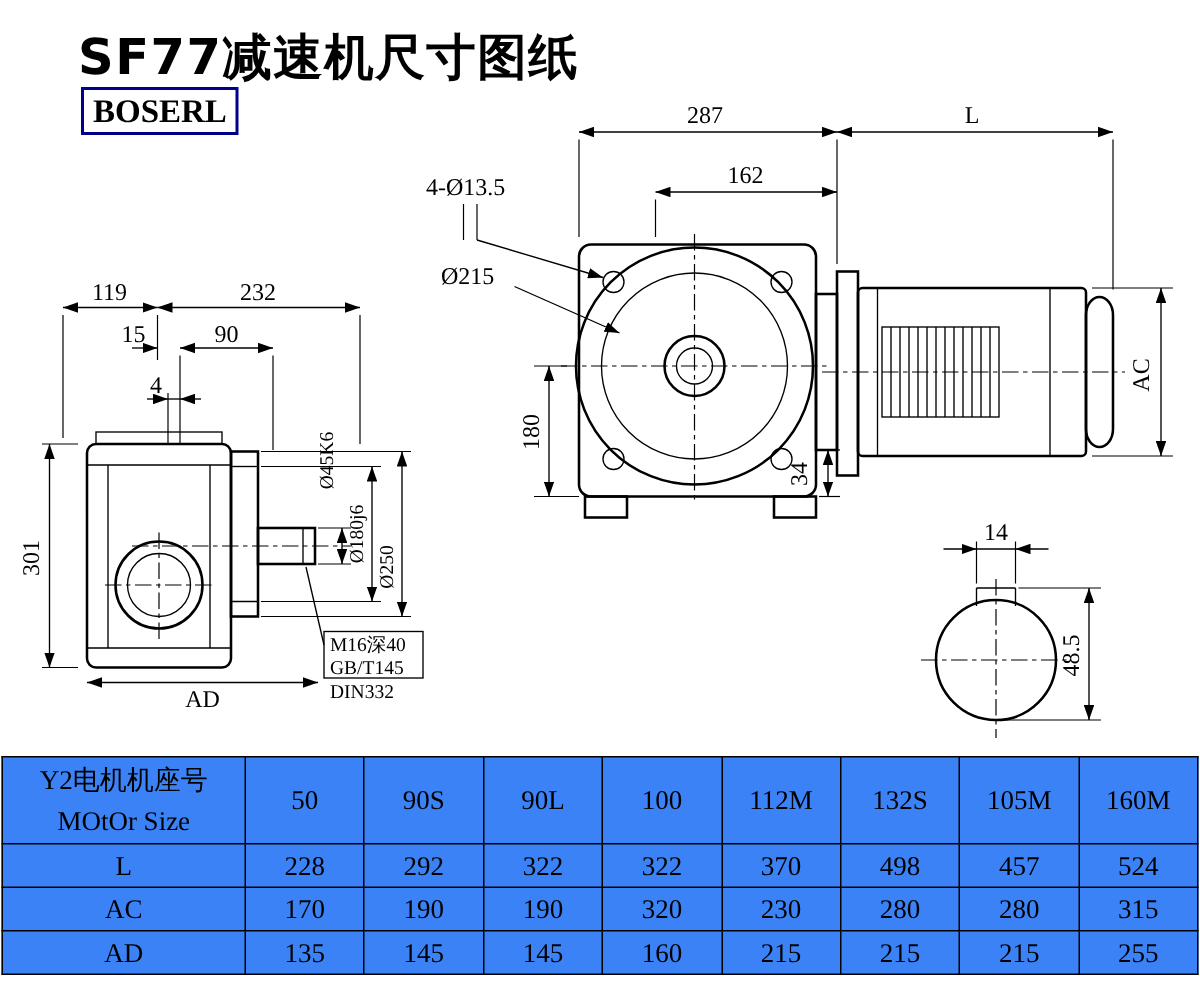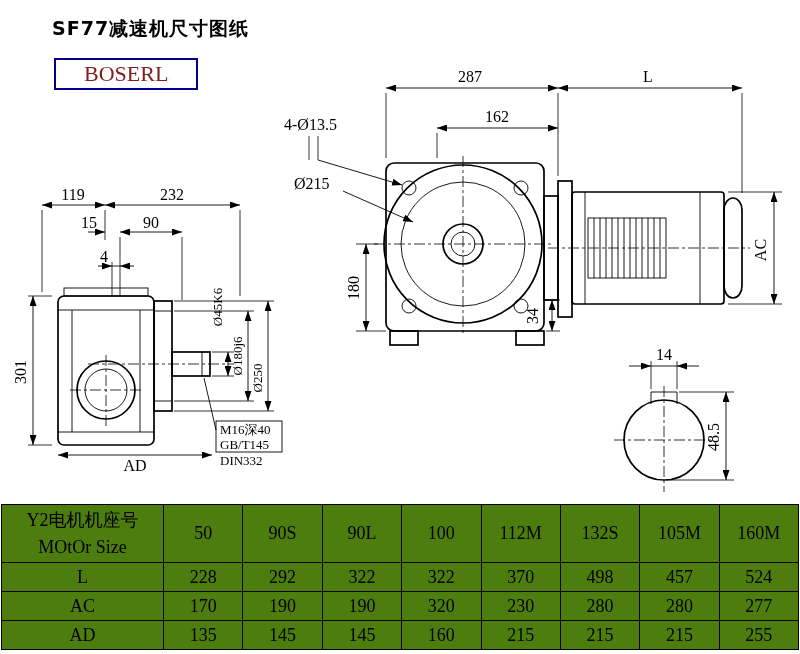--- a/index.html
+++ b/index.html
@@ -1,33 +1,33 @@
 <!DOCTYPE html>
 <html><head>
 <meta charset="utf-8">
 <style>
   *{margin:0;padding:0;box-sizing:border-box}
   html,body{width:800px;height:654px;background:#fff;overflow:hidden;position:relative;
     font-family:"Liberation Sans",sans-serif}
   .title{position:absolute;left:52px;top:16px;font-family:"DejaVu Sans",sans-serif;
-    font-weight:bold;font-size:19px;color:#000;letter-spacing:1px;white-space:nowrap}
-  .logo{position:absolute;left:54px;top:58px;border:2px solid #00008b;padding:1px 28px;
-    font-family:"Liberation Serif",serif;font-weight:normal;font-size:22px;color:#7f1d1d;background:#fff}
+    font-weight:bold;font-size:33px;color:#000;letter-spacing:1px;white-space:nowrap}
+  .logo{position:absolute;left:54px;top:58px;border:2px solid #00008b;padding:1px 6px;
+    font-family:"Liberation Serif",serif;font-weight:bold;font-size:22px;color:#000000;background:#fff}
   svg.drawing{position:absolute;left:0;top:0}
   
   .ol{fill:none;stroke:#000;stroke-width:1.7}
   .tl{fill:none;stroke:#000;stroke-width:0.9}
   .xl{stroke:#000;stroke-width:0.8}
   .dl{fill:none;stroke:#000;stroke-width:0.9}
   .cl{fill:none;stroke:#000;stroke-width:0.8;stroke-dasharray:11 3 3 3}
   text.d{font-family:"Liberation Serif",serif;font-size:16px;fill:#000}
   text.s{font-family:"Liberation Serif",serif;font-size:13px;fill:#000}
   
   table.size-table{position:absolute;left:1px;top:504px;width:798px;border-collapse:collapse;
-    table-layout:fixed;background:#4d7c0f}
+    table-layout:fixed;background:#3b82f6}
   .size-table th,.size-table td{border:1px solid #000;text-align:center;vertical-align:middle;
     font-family:"Liberation Serif",serif;font-size:18px;font-weight:normal;color:#000;padding:0}
   .size-table tr.hdr{height:58px}
   .size-table tr.row{height:29px}
   .size-table .hcell div{line-height:1.5}
 </style>
 </head>
 <body>
 
 <div class="title">SF77减速机尺寸图纸</div>
@@ -240,21 +240,21 @@
   </tr>
   <tr class="row">
     <th>AC</th>
     <td>170</td>
     <td>190</td>
     <td>190</td>
     <td>320</td>
     <td>230</td>
     <td>280</td>
     <td>280</td>
-    <td>277</td>
+    <td>315</td>
   </tr>
   <tr class="row">
     <th>AD</th>
     <td>135</td>
     <td>145</td>
     <td>145</td>
     <td>160</td>
     <td>215</td>
     <td>215</td>
     <td>215</td>

